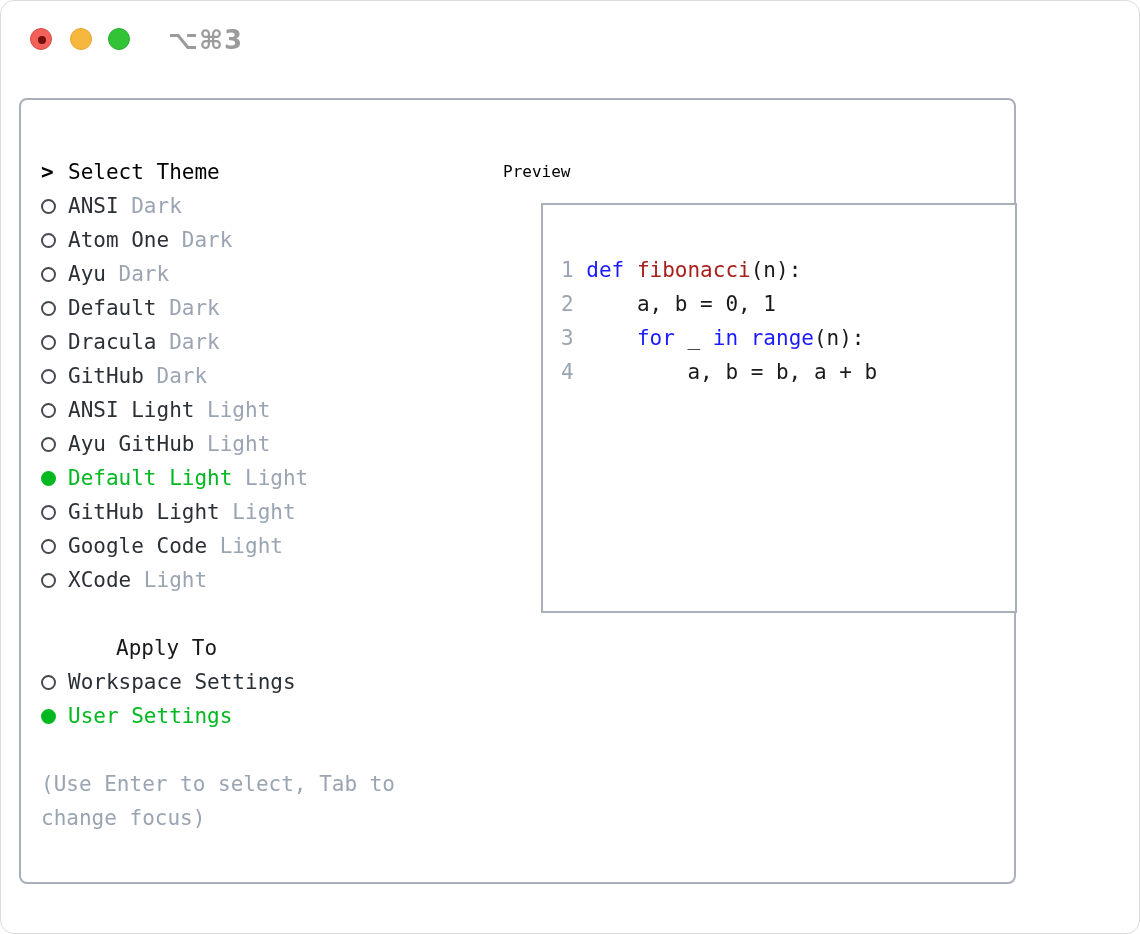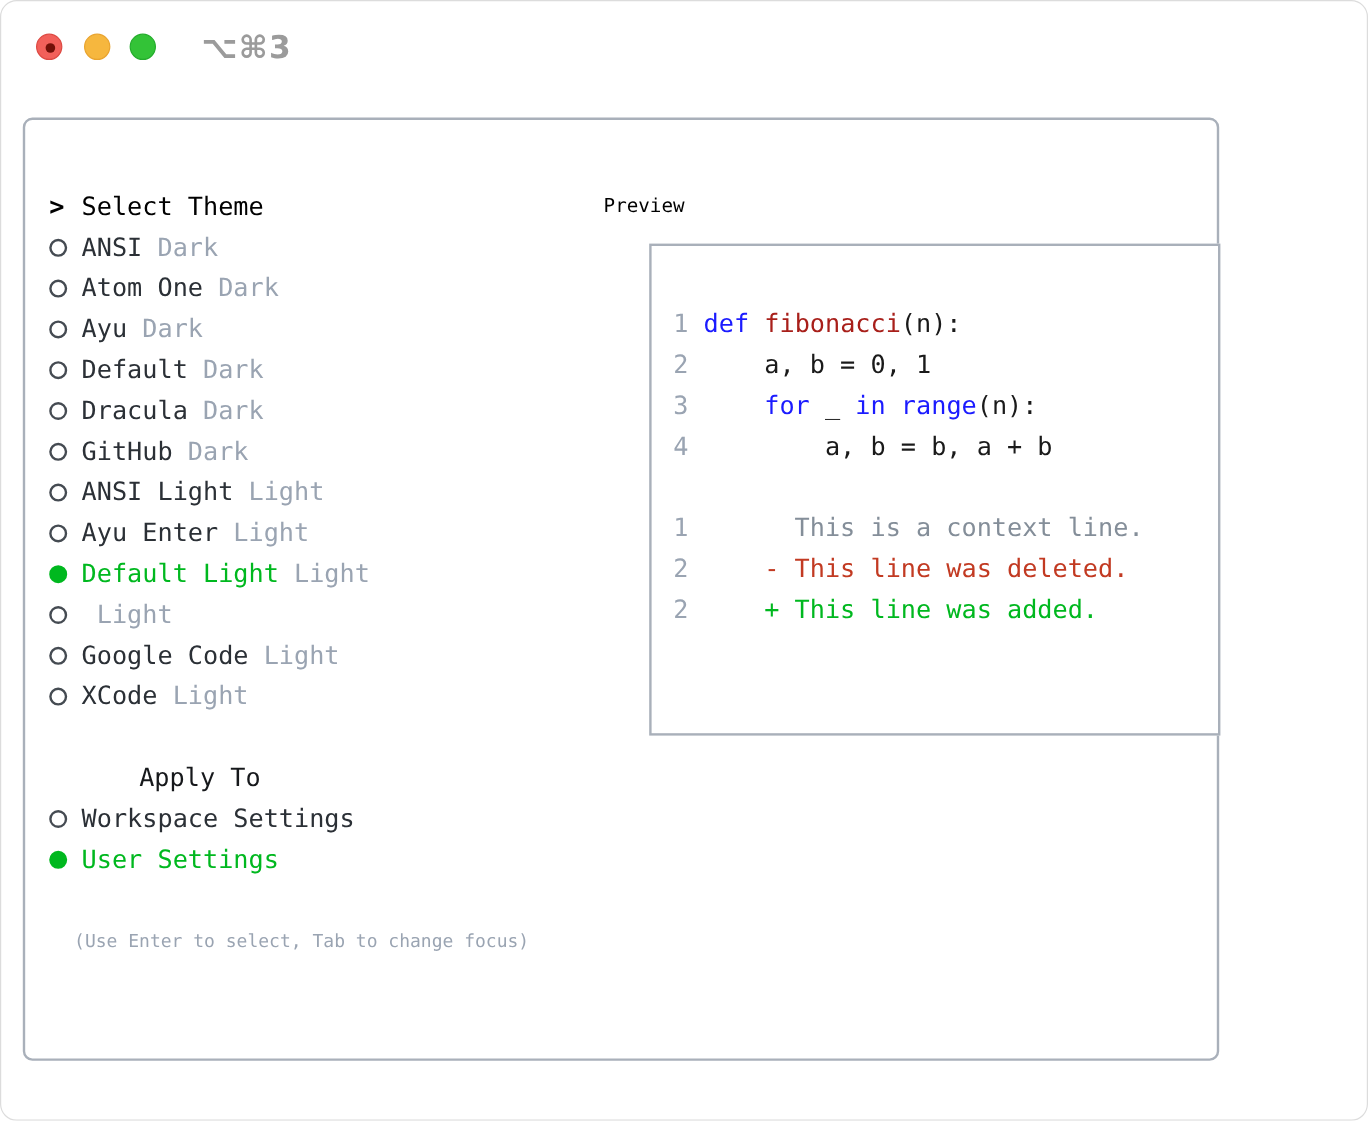--- a/index.html
+++ b/index.html
@@ -46,22 +46,22 @@
     width:15px;height:15px;border-radius:50%;
     border:2px solid #454b52;background:transparent;
   }
   .circle.sel{background:var(--green);border-color:var(--green);}
   .t-name{color:var(--text_dark);}
   .t-name.sel{color:var(--green);}
   .t-variant{color:var(--gray_light);}
   .apply-label{color:#16181b;margin-left:48px;}
   .spacer{height:34px;}
   .hint{
-    width:400px;color:var(--gray_light);font-size:15px;line-height:34px;
-    white-space:normal;word-break:normal;text-align:right;
+    width:400px;color:var(--gray_light);font-size:21px;line-height:34px;
+    white-space:normal;word-break:normal;
   }
   
   .right-col{position:absolute;left:482px;top:55px;font-size:16px;line-height:34px;}
   .preview-box{
     position:absolute;left:492px;top:103px;width:476px;height:410px;
     border:2px solid var(--panel_border);background:#fff;
     padding:48px 0 0 18px;overflow:hidden;margin-left:28px;
   }
   .code-line{height:34px;line-height:34px;font-size:21px;white-space:pre;}
   #diff-block{margin-top:34px;}
@@ -96,23 +96,23 @@
       </div>
 
       <div id="theme-list">
           <div class="row"><span class="marker"><span class="circle"></span></span><span class="t-name">ANSI</span><span class="t-variant"> Dark</span></div>
           <div class="row"><span class="marker"><span class="circle"></span></span><span class="t-name">Atom One</span><span class="t-variant"> Dark</span></div>
           <div class="row"><span class="marker"><span class="circle"></span></span><span class="t-name">Ayu</span><span class="t-variant"> Dark</span></div>
           <div class="row"><span class="marker"><span class="circle"></span></span><span class="t-name">Default</span><span class="t-variant"> Dark</span></div>
           <div class="row"><span class="marker"><span class="circle"></span></span><span class="t-name">Dracula</span><span class="t-variant"> Dark</span></div>
           <div class="row"><span class="marker"><span class="circle"></span></span><span class="t-name">GitHub</span><span class="t-variant"> Dark</span></div>
           <div class="row"><span class="marker"><span class="circle"></span></span><span class="t-name">ANSI Light</span><span class="t-variant"> Light</span></div>
-          <div class="row"><span class="marker"><span class="circle"></span></span><span class="t-name">Ayu Enter</span><span class="t-variant"> Light</span></div>
+          <div class="row"><span class="marker"><span class="circle"></span></span><span class="t-name">Ayu GitHub</span><span class="t-variant"> Light</span></div>
           <div class="row"><span class="marker"><span class="circle sel"></span></span><span class="t-name sel">Default Light</span><span class="t-variant"> Light</span></div>
-          <div class="row"><span class="marker"><span class="circle"></span></span><span class="t-variant"> Light</span></div>
+          <div class="row"><span class="marker"><span class="circle"></span></span><span class="t-name">GitHub Light</span><span class="t-variant"> Light</span></div>
           <div class="row"><span class="marker"><span class="circle"></span></span><span class="t-name">Google Code</span><span class="t-variant"> Light</span></div>
           <div class="row"><span class="marker"><span class="circle"></span></span><span class="t-name">XCode</span><span class="t-variant"> Light</span></div>
         </div>
 
       <div class="row spacer"></div>
 
       <div class="row">
         <span class="marker"></span>
         <span class="apply-label">Apply To</span>
       </div>
@@ -133,21 +133,16 @@
       </div>
     </div>
 
     <div class="preview-box">
       <div id="code-block">
           <div class="code-line"><span class="ln">1</span> <span class="kw">def</span><span class="txt"> </span><span class="fn">fibonacci</span><span class="txt">(n):</span></div>
           <div class="code-line"><span class="ln">2</span> <span class="txt">    a, b = 0, 1</span></div>
           <div class="code-line"><span class="ln">3</span> <span class="txt">    </span><span class="kw">for</span><span class="txt"> _ </span><span class="kw">in</span><span class="txt"> </span><span class="kw">range</span><span class="txt">(n):</span></div>
           <div class="code-line"><span class="ln">4</span> <span class="txt">        a, b = b, a + b</span></div>
         </div>
-      <div id="diff-block">
-          <div class="code-line"><span class="ln">1</span> <span class="ctx">      This is a context line.</span></div>
-          <div class="code-line"><span class="ln">2</span> <span class="del">    - This line was deleted.</span></div>
-          <div class="code-line"><span class="ln">2</span> <span class="add">    + This line was added.</span></div>
-        </div>
     </div>
 
   </div>
 </div>
 
 </body></html>

